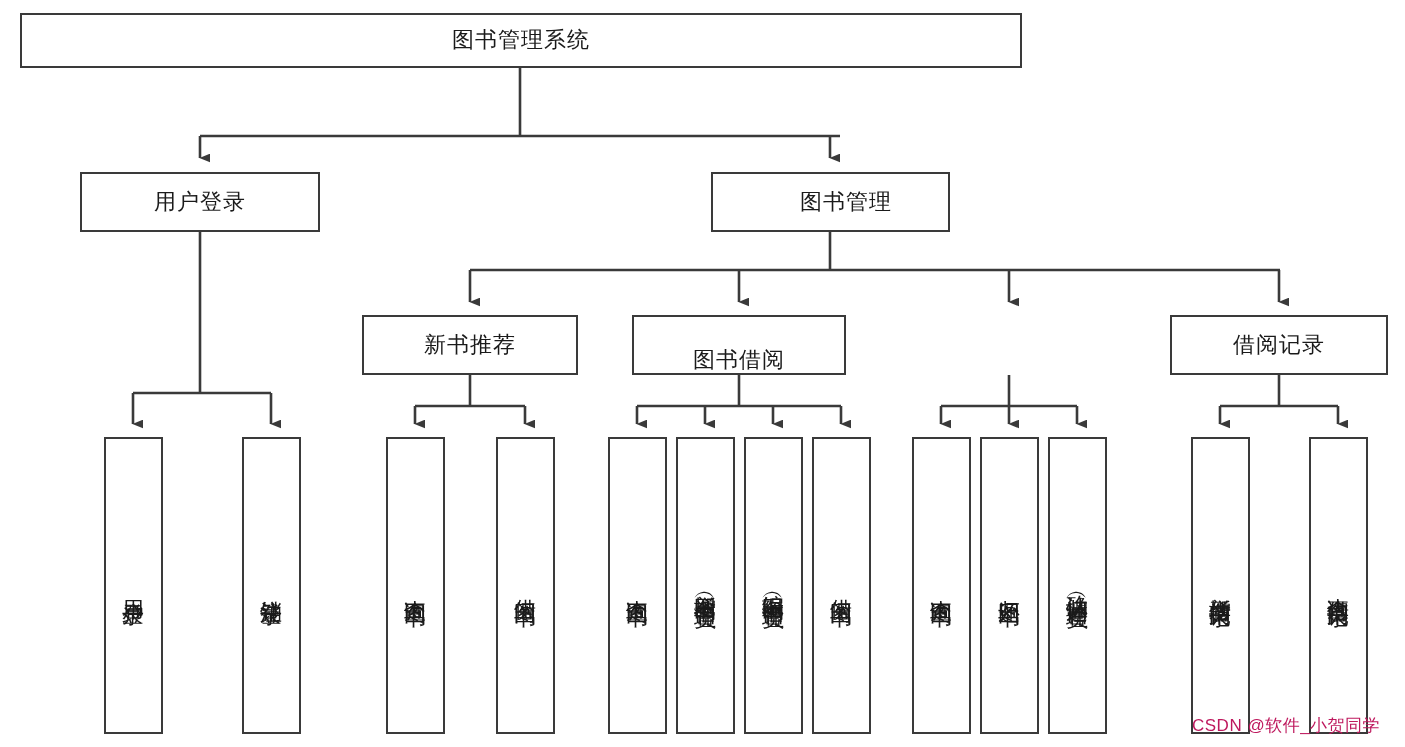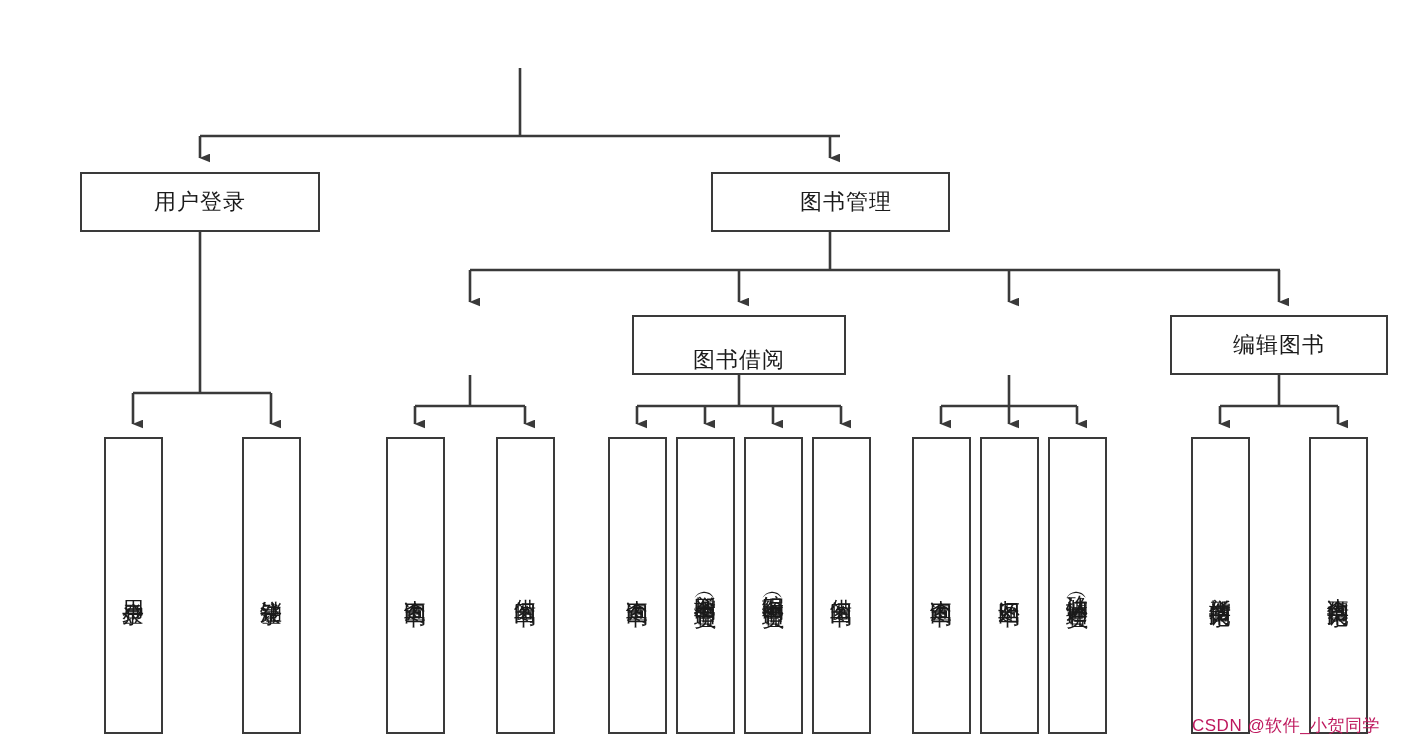--- a/index.html
+++ b/index.html
@@ -113,33 +113,39 @@
       <path d="M1009,406 L1009,424" marker-end="url(#arrow)"></path>
       <path d="M1077,406 L1077,424" marker-end="url(#arrow)"></path>
 
       <path d="M1279,375 L1279,406"></path>
       <path d="M1220,406 L1338,406"></path>
       <path d="M1220,406 L1220,424" marker-end="url(#arrow)"></path>
       <path d="M1338,406 L1338,424" marker-end="url(#arrow)"></path>
     </g>
   </svg>
 
+  <div class="node horiz" style="left:20px; top:13px; width:1002px; height:55px;">
+    <span>图书管理系统</span>
+  </div>
 
   <div class="node horiz" style="left:80px; top:172px; width:240px; height:60px;">
     <span>用户登录</span>
   </div>
   <div class="node horiz" style="left:711px; top:172px; width:239px; height:60px;padding-left:31px;">
     <span>图书管理</span>
   </div>
 
+  <div class="node horiz" style="left:362px; top:315px; width:216px; height:60px;">
+    <span>新书推荐</span>
+  </div>
   <div class="node horiz" style="left:632px; top:315px; width:214px; height:60px;align-items:flex-end;">
     <span>图书借阅</span>
   </div>
   <div class="node horiz" style="left:1170px; top:315px; width:218px; height:60px;">
-    <span>编辑图书</span>
+    <span>借阅记录</span>
   </div>
 
   <div class="node vert" style="left:104px; top:437px; width:59px; height:297px;">
     <span class="vlabel">用户登录</span>
   </div>
   <div class="node vert" style="left:242px; top:437px; width:59px; height:297px;">
     <span class="vlabel">注销登录</span>
   </div>
 
   <div class="node vert" style="left:386px; top:437px; width:59px; height:297px;">

